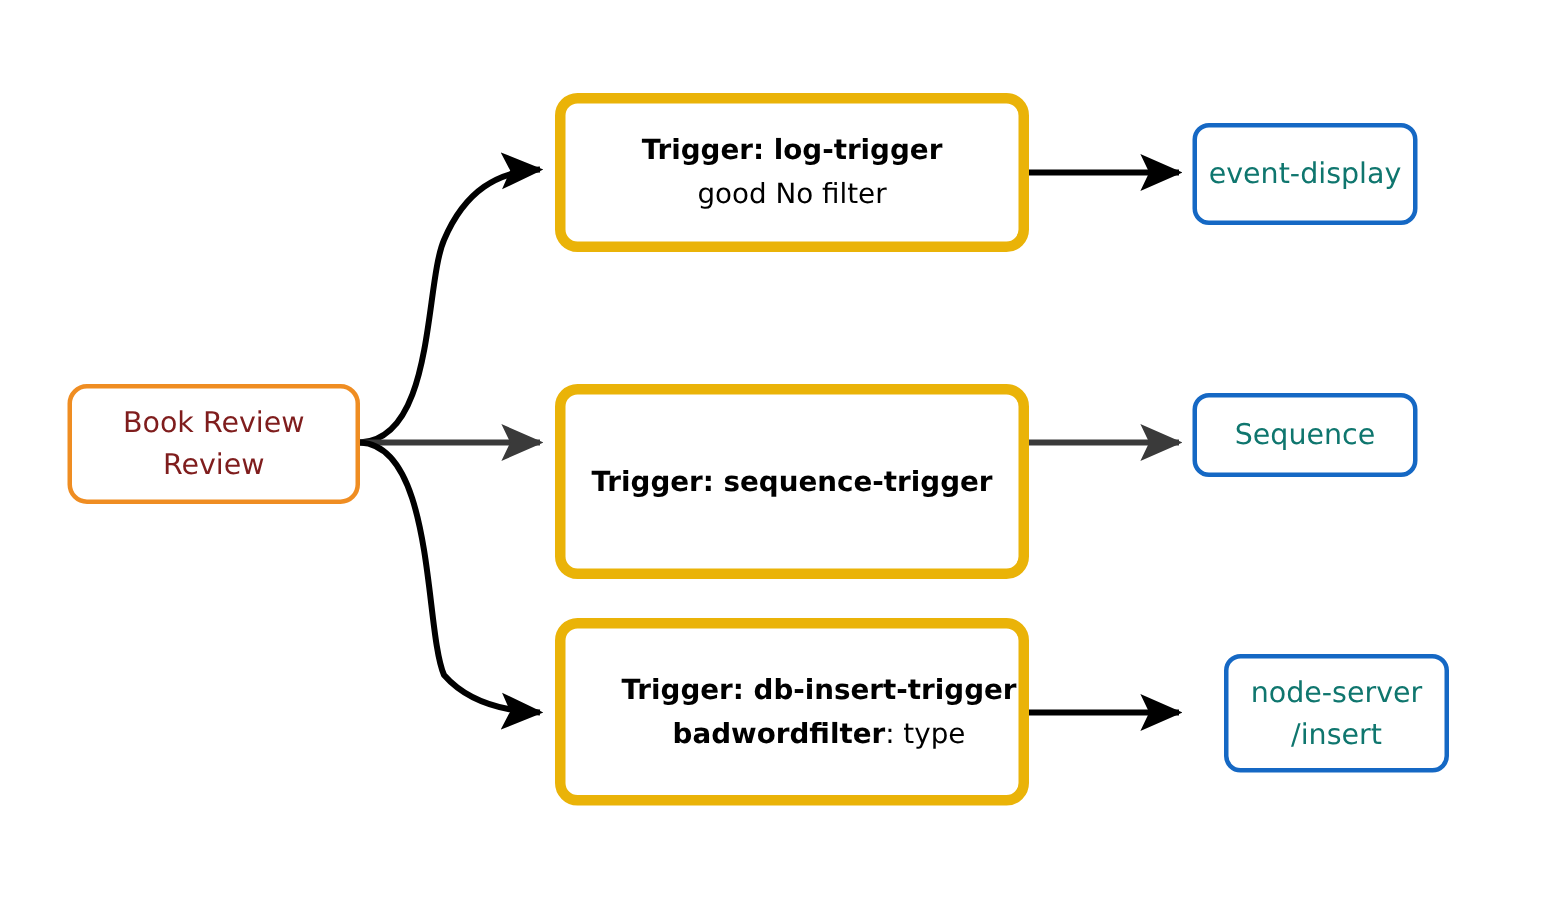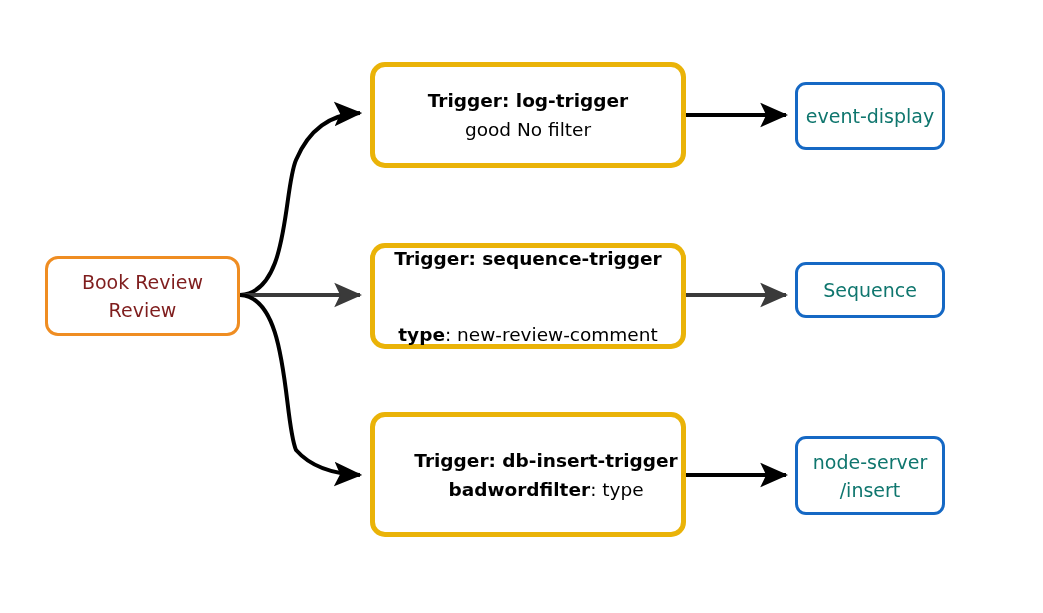--- a/index.html
+++ b/index.html
@@ -39,21 +39,21 @@
   
   .node-source {
     border: 3px solid #ef8d22;
     border-radius: 13px;
     color: #7f1d1d;
     font-size: 19px;
     line-height: 28px;
   }
   
   .node-trigger {
-    border: 5px solid #eab308;
+    border: 7px solid #eab308;
     border-radius: 15px;
     color: #000000;
     font-size: 18.5px;
     line-height: 29px;
     text-align: right;
   }
   
   .node-target {
     border: 3px solid #1568c4;
     border-radius: 11px;
@@ -104,44 +104,41 @@
 
   <div class="node node-trigger" style="left:370px; top:62px; width:316px; height:106px;">
     <span class="node-line">
       <b>Trigger: log-trigger</b><span></span>
     </span>
     <span class="node-line">
       <b></b><span>good No filter</span>
     </span>
   </div>
 
-  <div class="node node-trigger" style="left:370px; top:243px; width:316px; height:106px;gap:47px;">
+  <div class="node node-trigger" style="left:370px; top:256px; width:316px; height:130px;gap:47px;">
     <span class="node-line">
       <b>Trigger: sequence-trigger</b><span></span>
-    </span>
-    <span class="node-line">
-      <b>type</b><span>: new-review-comment</span>
     </span>
   </div>
 
   <div class="node node-trigger" style="left:370px; top:412px; width:316px; height:125px;padding-left:36px;">
     <span class="node-line">
       <b>Trigger: db-insert-trigger</b><span></span>
     </span>
     <span class="node-line">
       <b>badwordfilter</b><span>: type</span>
     </span>
   </div>
 
   <div class="node node-target" style="left:795px; top:82px; width:150px; height:68px;">
     <span class="node-line">event-display</span>
   </div>
 
   <div class="node node-target" style="left:795px; top:262px; width:150px; height:56px;">
     <span class="node-line">Sequence</span>
   </div>
 
-  <div class="node node-target" style="left:795px; top:436px; width:150px; height:79px;">
+  <div class="node node-target" style="left:816px; top:436px; width:150px; height:79px;">
     <span class="node-line">node-server</span>
     <span class="node-line">/insert</span>
   </div>
 
 </div>
 
 </body></html>

